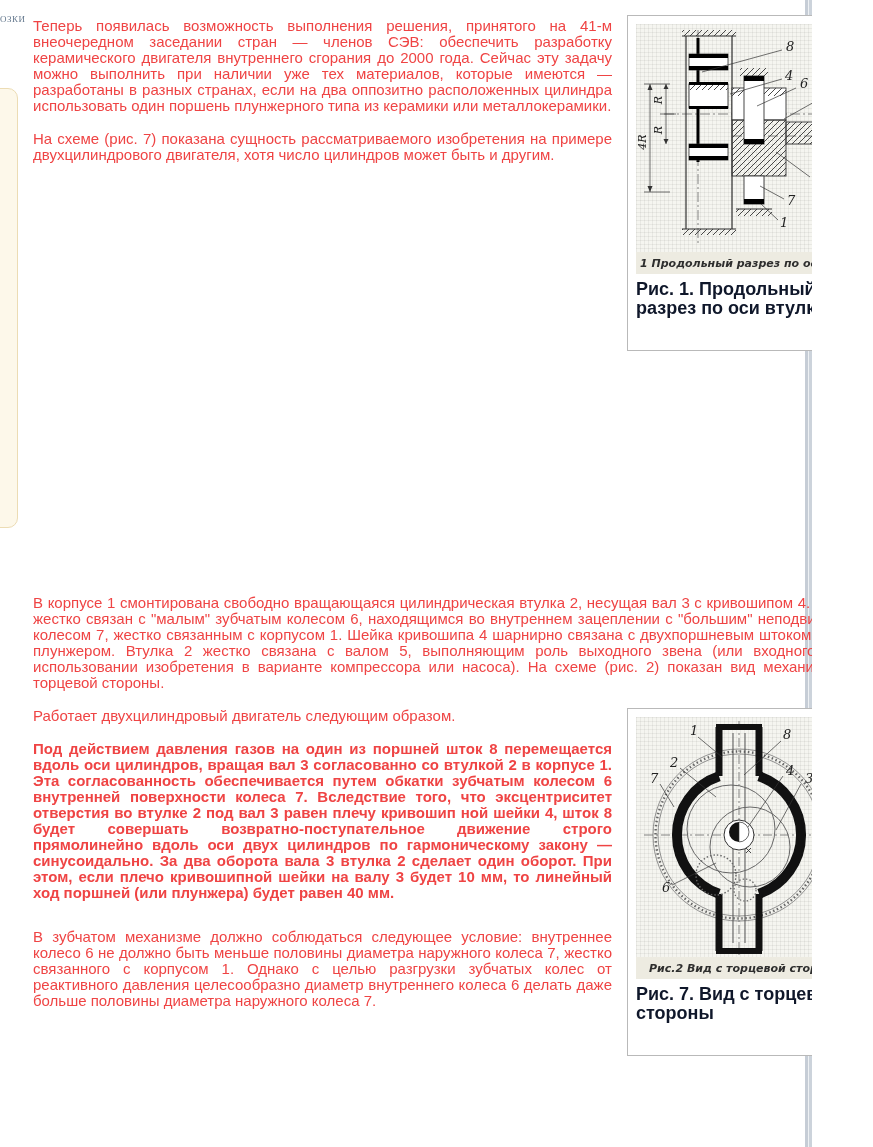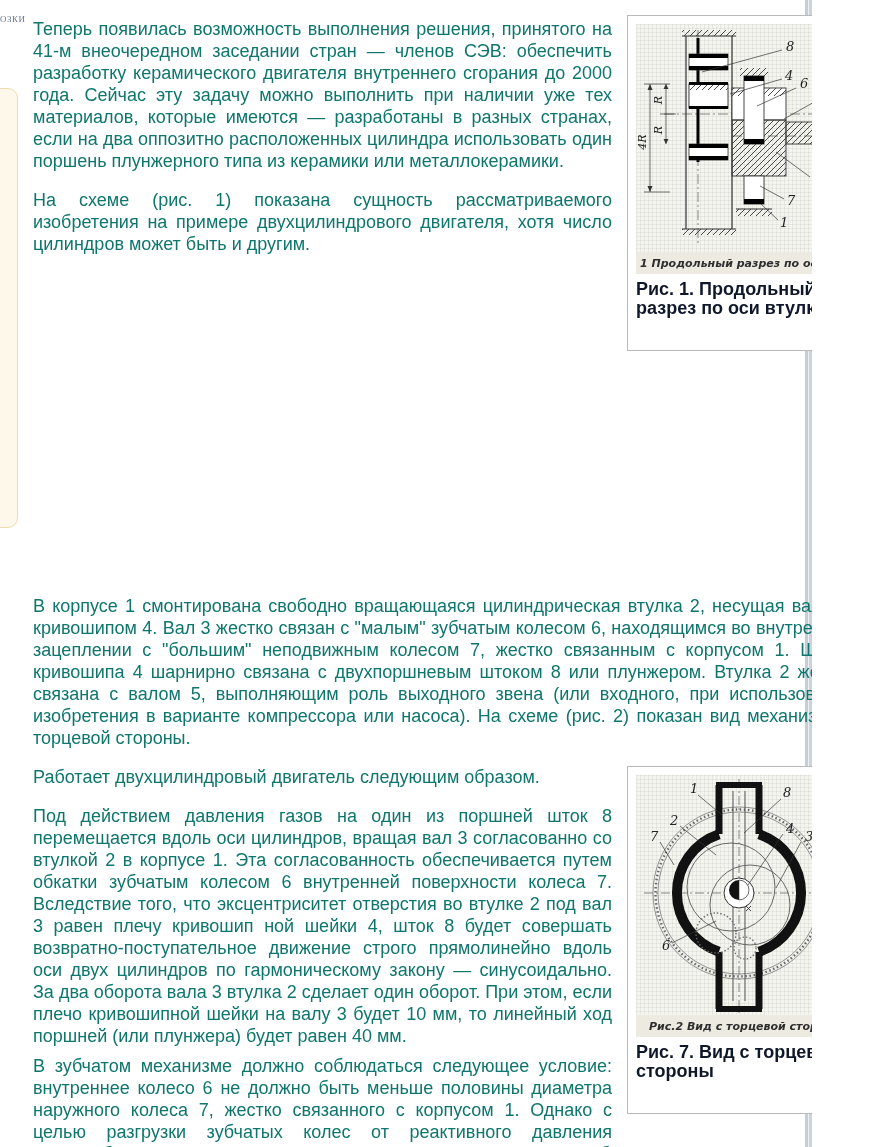--- a/index.html
+++ b/index.html
@@ -23,26 +23,26 @@
   }
   
   .edge-strip{
     position:absolute; right:0; top:0; width:7px; height:1147px;
     background:linear-gradient(90deg,#c6cdd6 0 3px,#eef1f4 3px 4px,#ccd3db 4px 7px);
   }
   .sec{ position:absolute; left:33px; width:822px; }
   .secA{ top:18px; }
   .secB{ top:595px; }
   .sec p{
-    font-size:18px; line-height:22px; text-align:justify; color:#0f766e;
+    font-size:15px; line-height:16px; text-align:justify; color:#ef4444;
     margin:0 0 17px 0;
   }
   .secB p.p3{ }
   .secB p.p4{ }
-  .secB p.p5{ margin-bottom:8px; }
+  .secB p.p5{ margin-bottom:28px;font-weight:bold; }
   figure.figbox{
     float:right; width:228px; margin-left:15px; margin-bottom:8px;
     background:#fff; border:1px solid #b9b9b9; padding:8px;
   }
   figure.fig1{ margin-top:-3px; }
   .scan{
     position:relative; width:210px; cursor:pointer;
     background-color:#f5f5f0;
     background-image:
       linear-gradient(rgba(120,120,110,0.10) 1px, transparent 1px),
@@ -167,21 +167,21 @@
           <svg width="22" height="22" viewBox="0 0 22 22">
             <circle cx="9" cy="9" r="6" fill="#fcfcfc" stroke="#9a9a9a" stroke-width="1.6"></circle>
             <path d="M9,6.2 V11.8 M6.2,9 H11.8" stroke="#9a9a9a" stroke-width="1.4"></path>
             <path d="M13.6,13.6 L19,18.4" stroke="#7e7e7e" stroke-width="3" stroke-linecap="round"></path>
           </svg>
         </span>
       </div>
     </figure>
 
     <p>Теперь появилась возможность выполнения решения, принятого на 41-м внеочередном заседании стран — членов СЭВ: обеспечить разработку керамического двигателя внутреннего сгорания до 2000 года. Сейчас эту задачу можно выполнить при наличии уже тех материалов, которые имеются — разработаны в разных странах, если на два оппозитно расположенных цилиндра использовать один поршень плунжерного типа из керамики или металлокерамики.</p>
-    <p>На схеме (рис. 1) показана сущность рассматриваемого изобретения на примере двухцилиндрового двигателя, хотя число цилиндров может быть и другим.</p>
+    <p>На схеме (рис. 7) показана сущность рассматриваемого изобретения на примере двухцилиндрового двигателя, хотя число цилиндров может быть и другим.</p>
   </section>
 
   <section class="sec secB">
 
     <p class="p3">В корпусе 1 смонтирована свободно вращающаяся цилиндрическая втулка 2, несущая вал 3 с кривошипом 4. Вал 3 жестко связан с "малым" зубчатым колесом 6, находящимся во внутреннем зацеплении с "большим" неподвижным колесом 7, жестко связанным с корпусом 1. Шейка кривошипа 4 шарнирно связана с двухпоршневым штоком 8 или плунжером. Втулка 2 жестко связана с валом 5, выполняющим роль выходного звена (или входного, при использовании изобретения в варианте компрессора или насоса). На схеме (рис. 2) показан вид механизма с торцевой стороны.</p>
 
     <figure class="figbox fig2">
       <div class="scan">
         <svg width="210" height="262" viewBox="0 0 210 262">
 

